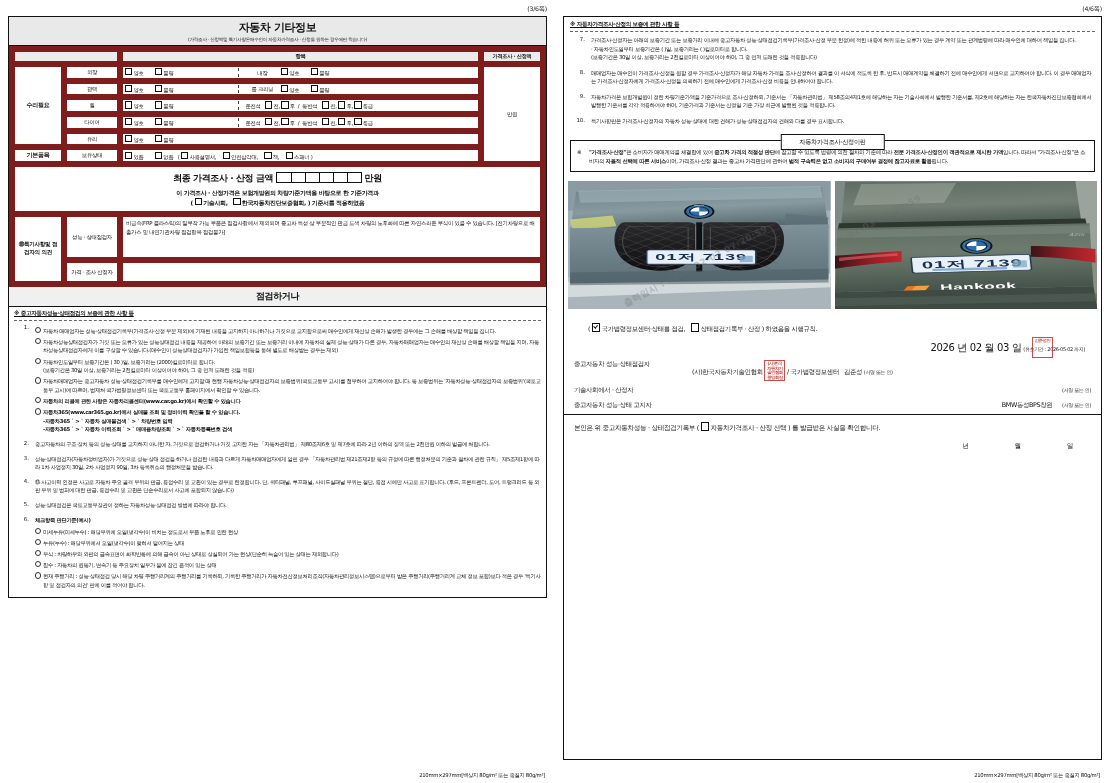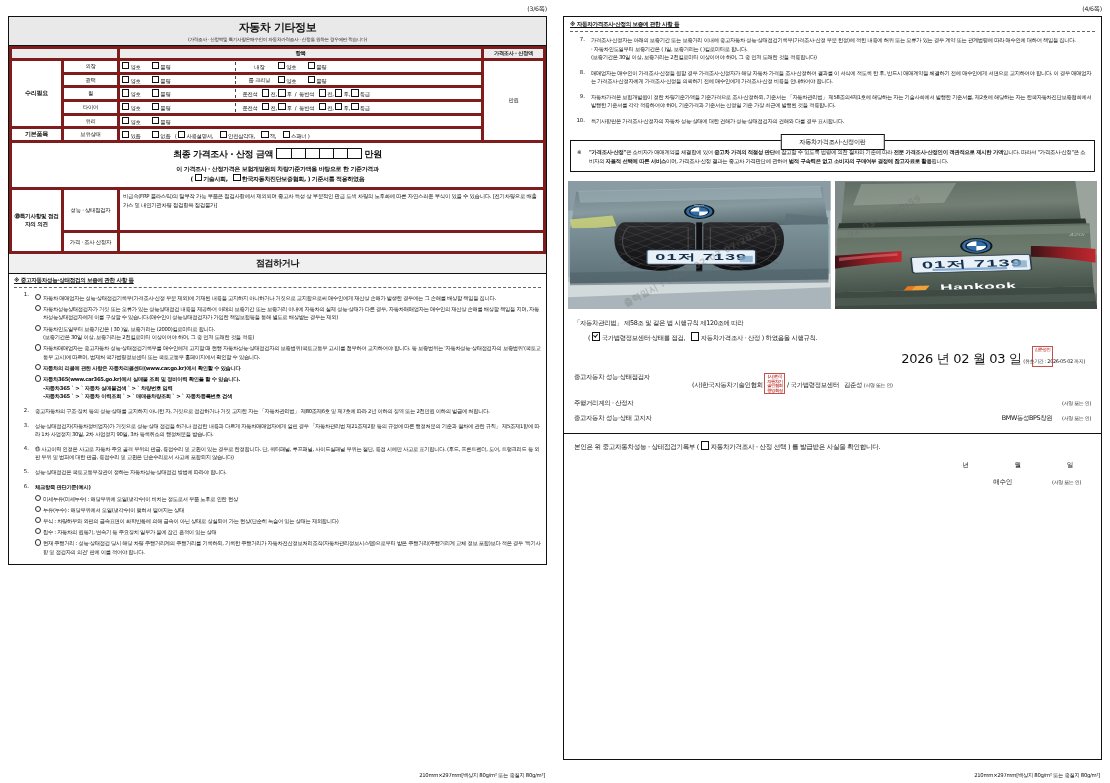--- a/index.html
+++ b/index.html
@@ -33,21 +33,21 @@
   .ltitlebar{
     background:#e9e9e9;
     border-bottom:1px solid #111;
     text-align:center;
     padding:3px 0 3px 0;
   }
   .ltitle{font-size:11px;font-weight:bold;letter-spacing:-.4px;}
   .lsub{font-size:4.6px;margin-top:2px;letter-spacing:-.3px;color:#222;}
   table.grid{border-collapse:collapse;width:100%;table-layout:fixed;}
   table.grid td,table.grid th{
-    border:3px solid #7f1d1d;
+    border:6px solid #7f1d1d;
     padding:1px 2px;
     font-size:5.4px;
     letter-spacing:-.3px;
     vertical-align:middle;
   }
   .hdr{background:#ececec;text-align:center;font-weight:bold;font-size:6px;}
   .ctr{text-align:center;}
   .bold{font-weight:bold;}
   .dashb{border-bottom:1px dashed #444 !important;}
   .cb{
@@ -114,21 +114,21 @@
   .siglbl{width:118px;flex:0 0 118px;font-size:6.4px;line-height:1.5;}
   .sigval{flex:1;position:relative;font-size:6.4px;}
   .small{font-size:5px;color:#222;}
   .stamp{
     display:inline-block;width:21px;height:21px;border:1.6px solid #b8332e;
     color:#b8332e;font-size:4.4px;line-height:1.05;text-align:center;
     padding:1px;box-sizing:border-box;vertical-align:-7px;opacity:.85;
     letter-spacing:-.5px;font-weight:bold;overflow:hidden;
   }
   .buyerbox{
-    border-top:1.2px solid #111;margin-top:6px;padding:7px 10px 8px 10px;font-size:6.6px;
+    border-top:1.2px solid #111;padding:7px 10px 8px 10px;font-size:6.6px;
     letter-spacing:-.35px;
   }
   .ymd{display:flex;justify-content:flex-end;gap:46px;margin-top:9px;font-size:6.6px;padding-right:18px;}
   .buyerline{display:flex;justify-content:flex-end;gap:40px;margin-top:8px;font-size:6.6px;padding-right:10px;align-items:baseline;}
   .wm{
     position:absolute;color:rgba(110,110,110,.33);font-size:9px;font-weight:bold;
     transform:rotate(-28deg);white-space:nowrap;pointer-events:none;letter-spacing:.4px;
   }
 </style>
 </head>
@@ -546,47 +546,46 @@
 
             <polygon points="0,226 256,214 260,260 0,260" fill="#3e4a43"></polygon>
             <polygon points="0,238 260,228 260,244 0,254" fill="#55635a" opacity=".6"></polygon>
           </svg>
           <div class="wm" style="left:-8%;top:30%;">2026-02-03 07:20:59</div>
         </div>
       </div>
 
 
       <div class="signbody">
-        <div>「자동차관리법」 제58조 및 같은 법 시행규칙 제120조에 따라</div>
         <div style="margin-top:4px;padding-left:14px">
           <span>(</span>
           <span class="cb chk" style="width:6.6px;height:6.6px"></span><span>국가법령정보센터·상태를 점검,</span>
-          <span class="cb" style="width:6.6px;height:6.6px;margin-left:4px"></span><span>자동차가격조사 · 산정</span>
+          <span class="cb" style="width:6.6px;height:6.6px;margin-left:4px"></span><span>상태점검기록부 · 산정</span>
           <span>) 하였음을 시행규칙.</span>
         </div>
 
         <div style="text-align:right;margin-top:7px;position:relative;padding-right:6px">
-          <span style="font-size:13px">2026 년   02 월   03 일</span>
+          <span style="font-size:10px">2026 년   02 월   03 일</span>
           <span class="small">(유효기간 : 2026-05-02 까지)</span>
           <span class="stamp" style="position:absolute;right:38px;top:-4px;">김준성인</span>
         </div>
 
         <div class="sigrow">
           <div class="siglbl">중고자동차 성능·상태점검자</div>
           <div class="sigval">
             <span>(사)한국자동차기술인협회</span>
             <span class="stamp">(사)한국자동차기술인협회 중앙회장인</span>
             <span>/ 국가법령정보센터</span>
             &nbsp;&nbsp;<span>김준성</span>
             <span class="small">(서명 또는 인)</span>
           </div>
         </div>
 
         <div class="sigrow">
-          <div class="siglbl">주행거리계의 · 산정자</div>
+          <div class="siglbl">기술사회에서 · 산정자</div>
           <div class="sigval" style="text-align:right">
             <span></span>
             <span class="small">(서명 또는 인)</span>
           </div>
         </div>
 
         <div class="sigrow">
           <div class="siglbl">중고자동차 성능·상태 고지자</div>
           <div class="sigval" style="text-align:right">
             <span>BMW동성BPS창원</span>
@@ -599,23 +598,19 @@
         <div>
           <span>본인은 위 중고자동차성능 · 상태점검기록부 ( </span>
           <span class="cb" style="width:6.6px;height:6.6px"></span><span>자동차가격조사 · 산정 선택</span>
           <span> ) 를 발급받은 사실을 확인합니다.</span>
         </div>
         <div class="ymd">
           <span>년</span>
           <span>월</span>
           <span>일</span>
         </div>
-        <div class="buyerline">
-          <span>매수인</span>
-          <span class="small">(서명 또는 인)</span>
-        </div>
       </div>
     </div>
 
     <div class="footnote">210mm×297mm[백상지 80g/m² 또는 중질지 80g/m²]</div>
   </div>
 
 </div>
 
 </body></html>

